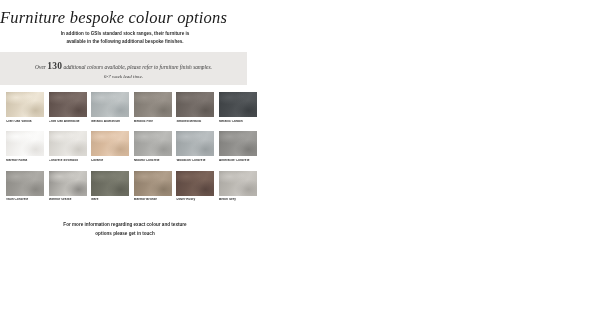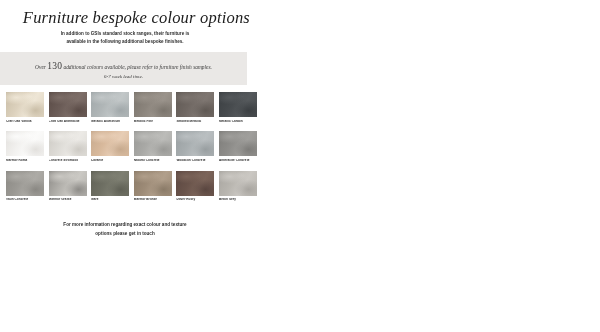--- a/index.html
+++ b/index.html
@@ -7,21 +7,21 @@
     width:600px;height:332px;
     background:#ffffff;
     font-family:"Liberation Sans",sans-serif;
     overflow:hidden;
   }
   .page{position:relative;width:600px;height:332px;}
 
   
   .title{
     position:absolute;left:0;top:8px;width:250px;
-    text-align:right;
+    text-align:left;
     font-family:"Liberation Serif",serif;
     font-style:italic;
     font-size:16.5px;
     color:#1c1c1c;
     letter-spacing:.2px;
     white-space:nowrap;
   }
   .subtitle{
     position:absolute;left:0;top:30px;width:250px;
     text-align:center;
@@ -42,21 +42,21 @@
     position:absolute;left:0;top:9px;width:247px;
     text-align:center;
     font-family:"Liberation Serif",serif;
     font-style:italic;
     font-size:5.4px;
     color:#3a3a3a;
     white-space:nowrap;
   }
   .banner-line1 .big{
     font-size:9.5px;
-    font-weight:400;
+    font-weight:700;
     font-style:normal;
     font-family:"Liberation Serif",serif;
     letter-spacing:.2px;
     vertical-align:-.5px;
   }
   .banner-line2{
     position:absolute;left:0;top:22px;width:247px;
     text-align:center;
     font-family:"Liberation Serif",serif;
     font-style:italic;

